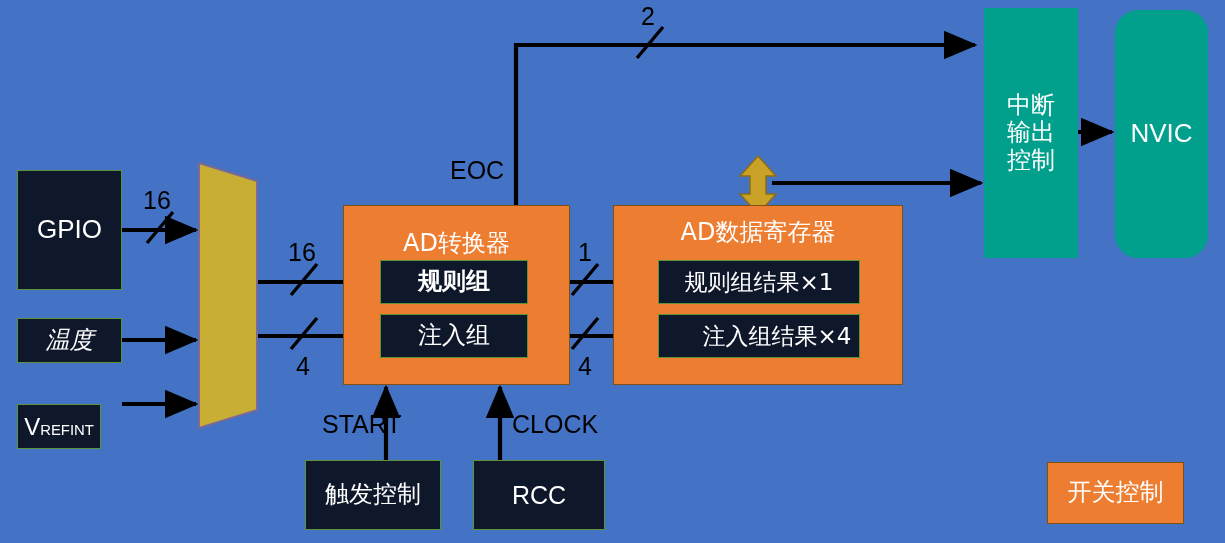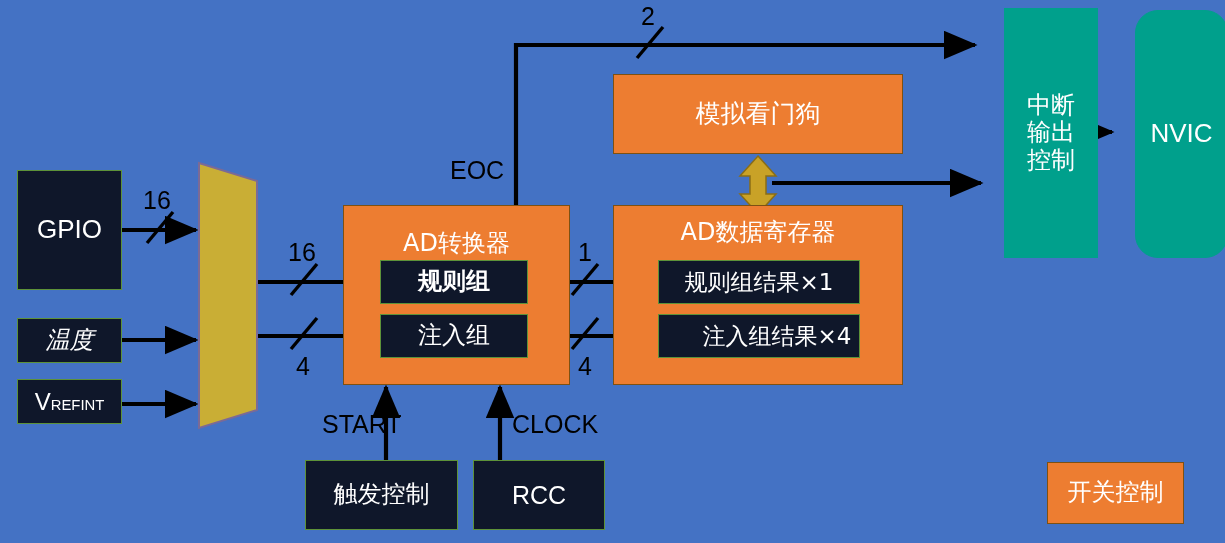--- a/index.html
+++ b/index.html
@@ -20,21 +20,21 @@
     display:flex;
     align-items:center;
     justify-content:center;
     text-align:center;
     color:#ffffff;
     line-height:1.15;
     white-space:pre-line;
   }
   .green{ background:#0f172a; border:1.5px solid #5d9239; }
   .orange{ background:#ed7d31; border:1.5px solid #7d5113; }
-  .teal{ background:#00a08c; border:1.5px solid #00a08c;margin-left:20px; }
+  .teal{ background:#00a08c; border:1.5px solid #00a08c; }
   .lbl{
     position:absolute;
     color:#000000;
     font-size:23px;
     white-space:nowrap;
   }
   svg.wires{
     position:absolute;
     left:0; top:0;
     width:1225px; height:543px;
@@ -102,21 +102,21 @@
   </svg>
 
   <div class="box green" style="left:17px;top:170px;width:105px;height:120px;font-size:26px;">
     <span>GPIO</span>
   </div>
 
   <div class="box green cn" style="left:17px;top:318px;width:105px;height:45px;font-size:24px;font-style:italic;">
     <span>温度</span>
   </div>
 
-  <div class="box green" style="left:17px;top:379px;width:105px;height:45px;font-size:24px;">
+  <div class="box green" style="left:17px;top:404px;width:84px;height:45px;font-size:24px;">
     <span><span>V</span><span class="sub">REFINT</span></span>
   </div>
 
   <div class="box orange" style="left:343px;top:205px;width:227px;height:180px;align-items:flex-start;">
     <span class="cn" style="margin-top:24px;font-size:24px;">AD转换器</span>
   </div>
   <div class="box green cn" style="left:380px;top:260px;width:148px;height:44px;font-size:24px;font-weight:bold;">
     <span>规则组</span>
   </div>
   <div class="box green cn" style="left:380px;top:314px;width:148px;height:44px;font-size:24px;">
@@ -126,35 +126,32 @@
   <div class="box orange" style="left:613px;top:205px;width:290px;height:180px;align-items:flex-start;">
     <span class="cn" style="margin-top:13px;font-size:24px;">AD数据寄存器</span>
   </div>
   <div class="box green cn" style="left:658px;top:260px;width:202px;height:44px;font-size:23px;">
     <span>规则组结果×1</span>
   </div>
   <div class="box green cn" style="left:658px;top:314px;width:202px;height:44px;font-size:23px;padding-left:36px;">
     <span>注入组结果×4</span>
   </div>
 
-  <div class="box orange cn" style="left:613px;top:74px;width:290px;height:80px;font-size:25px;">
-    <span>模拟看门狗</span>
-  </div>
 
   <div class="box teal cn" style="left:984px;top:8px;width:94px;height:250px;font-size:24px;">
     <span>中断
 输出
 控制</span>
   </div>
 
   <div class="box teal" style="left:1115px;top:10px;width:93px;height:248px;font-size:26px;border-radius:23px;">
     <span>NVIC</span>
   </div>
 
-  <div class="box green cn" style="left:305px;top:460px;width:153px;height:70px;font-size:24px;">
+  <div class="box green cn" style="left:305px;top:460px;width:136px;height:70px;font-size:24px;">
     <span>触发控制</span>
   </div>
 
   <div class="box green" style="left:473px;top:460px;width:132px;height:70px;font-size:25px;">
     <span>RCC</span>
   </div>
 
   <div class="box orange cn" style="left:1047px;top:462px;width:137px;height:62px;font-size:24px;">
     <span>开关控制</span>
   </div>

